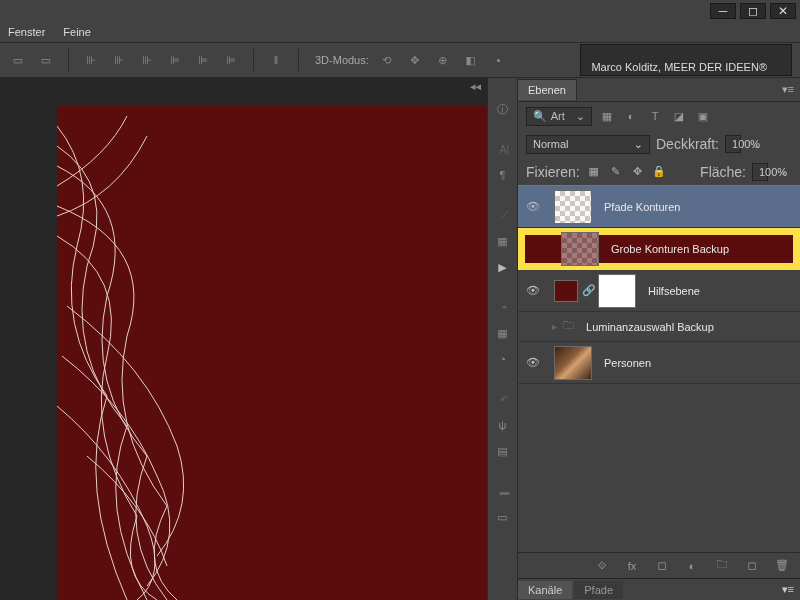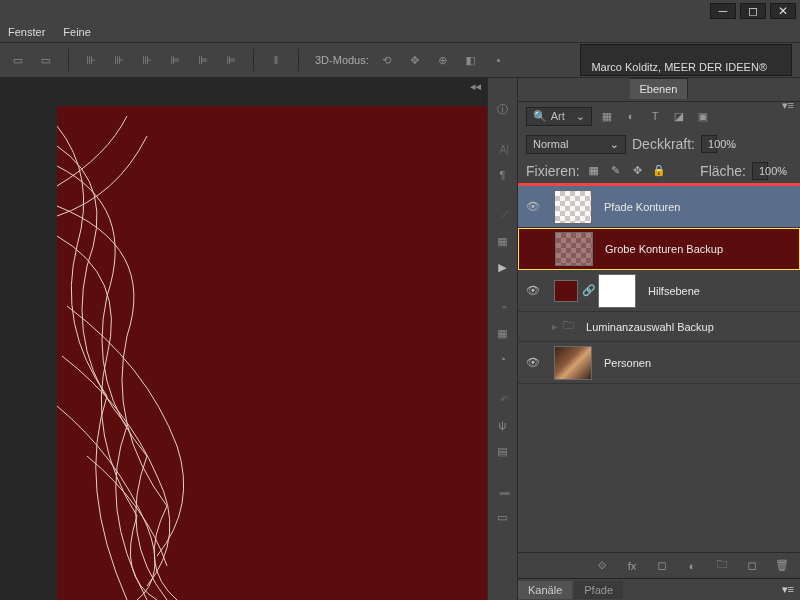--- a/index.html
+++ b/index.html
@@ -17,43 +17,43 @@
 .main{display:flex;height:522px;}
 .canvasarea{flex:1;background:#272727;position:relative;display:flex;justify-content:flex-end;}
 .collapse{position:absolute;top:2px;left:0;right:0;height:14px;display:flex;justify-content:flex-end;padding-right:6px;color:#888;}
 .artboard{margin-top:28px;width:430px;height:494px;background:#5b0d0d;position:relative;overflow:hidden;}
 .artboard svg{position:absolute;top:0;left:0;}
 .toolstrip{width:30px;background:#424242;border-left:1px solid #2a2a2a;display:flex;flex-direction:column;align-items:center;gap:4px;padding-top:20px;}
 .toolstrip .ico{width:22px;height:22px;border:1px solid transparent;}
 .toolstrip .ico.grp{margin-top:14px;}
 .toolstrip .play{color:#bbb;}
 .panels{width:283px;background:#424242;border-left:1px solid #2a2a2a;display:flex;flex-direction:column;}
-.ptabs{display:flex;align-items:center;height:24px;border-bottom:1px solid #2a2a2a;position:relative;flex-direction:column;}
+.ptabs{display:flex;align-items:center;height:24px;border-bottom:1px solid #2a2a2a;position:relative;}
 .ptabs .tab{background:#535353;padding:4px 10px;color:#e0e0e0;border-top:1px solid #2a2a2a;border-right:1px solid #2a2a2a;}
 .ptabs .flyout{margin-left:auto;padding:0 6px;color:#aaa;}
 .prow{display:flex;align-items:center;height:28px;padding:0 8px;gap:6px;}
 .search{background:#383838;border:1px solid #222;padding:2px 6px;display:flex;align-items:center;gap:4px;width:66px;}
 .search span{color:#bbb;}
 .qbtn{width:18px;height:18px;display:flex;align-items:center;justify-content:center;color:#999;}
-.blend{background:#383838;border:1px solid #222;padding:2px 6px;width:100px;}
+.blend{background:#383838;border:1px solid #222;padding:2px 6px;width:124px;}
 .lbl{color:#bbb;font-size:14px;}
 .pct{background:#383838;border:1px solid #222;padding:2px 6px;width:16px;text-align:left;}
-.lockrow{display:flex;align-items:center;height:28px;padding:0 8px;gap:6px;border-bottom:3px solid #ef4444;}
+.lockrow{display:flex;align-items:center;height:28px;padding:0 8px;gap:6px;border-bottom:1px solid #ef4444;}
 .lockico{width:16px;height:16px;display:flex;align-items:center;justify-content:center;color:#aaa;}
 .layers{flex:1;overflow:hidden;}
 .layer{display:flex;align-items:center;height:42px;border-bottom:1px solid #333;padding-right:6px;}
 .layer.short{height:30px;}
 .vis{width:30px;display:flex;align-items:center;justify-content:center;color:#bbb;}
 .thumbs{display:flex;align-items:center;gap:4px;padding:0 6px;}
 .thumb{width:38px;height:34px;border:1px solid #6a6a6a;background:repeating-conic-gradient(#bbb 0 25%,#fff 0 50%) 0 0/10px 10px;position:relative;}
 .thumb.sm{width:24px;height:22px;}
 .thumb .ov{position:absolute;inset:0;}
 .lname{color:#e8e8e8;margin-left:6px;flex:1;}
 .layer.sel{background:#5a6e8c;}
-.layer.hl{border:1px solid #fde047;background:#5b0d0d;}
+.layer.hl{border:7px solid #fde047;background:#5b0d0d;}
 .grp{font-size:10px;color:#666;margin-left:4px;}
 .link{width:12px;text-align:center;color:#aaa;}
 .fill-red .ov{background:#5b0d0d;}
 .fill-white .ov{background:#fff;}
 .bbar{height:26px;border-top:1px solid #2a2a2a;display:flex;align-items:center;justify-content:flex-end;gap:10px;padding:0 8px;}
 .bbar .ico{color:#999;}
 .btabs{height:22px;display:flex;align-items:center;gap:2px;border-top:1px solid #222;}
 .btabs .tab{background:#535353;padding:3px 10px;}
 .btabs .tab.in{background:#3a3a3a;color:#999;}
 .wisps{stroke:#f5e6e0;stroke-width:1;fill:none;opacity:0.9;}

